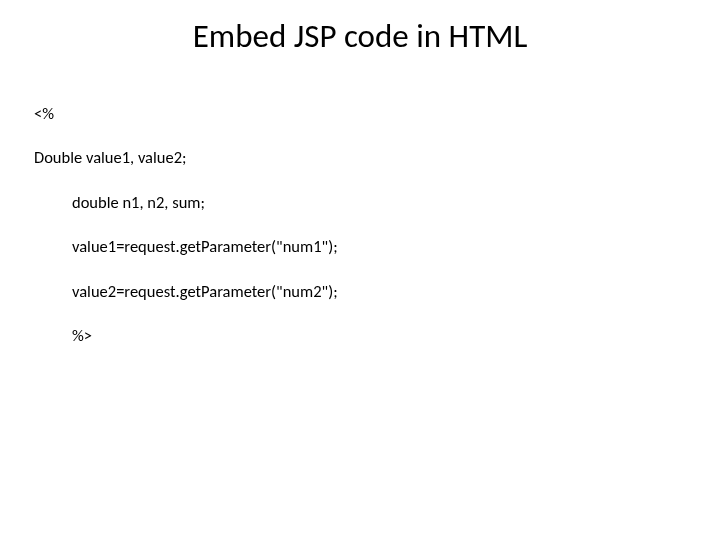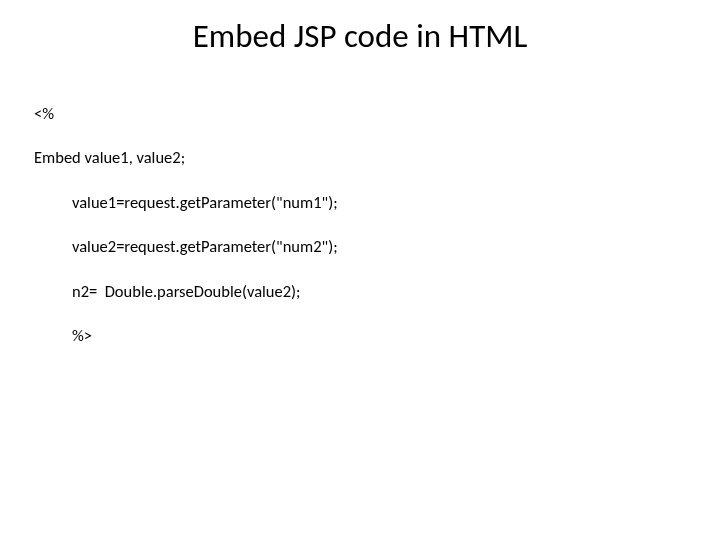--- a/index.html
+++ b/index.html
@@ -41,24 +41,24 @@
 <body>
 
 <div class="slide">
 
   <div class="title">
     <div>Embed JSP code in HTML</div>
   </div>
 
   <div class="code">
 <div>&lt;%</div>
-<div>Embed value1, value2;</div>
+<div>Double value1, value2;</div>
+<div class="indent1">double n1, n2, sum;</div>
 <div class="indent1">value1=request.getParameter("num1");</div>
 <div class="indent1">value2=request.getParameter("num2");</div>
-<div class="indent1">n2=  Double.parseDouble(value2);</div>
 <div class="indent1">%&gt;</div>
 
 
 
 
 
 
   </div>
 
 </div>

